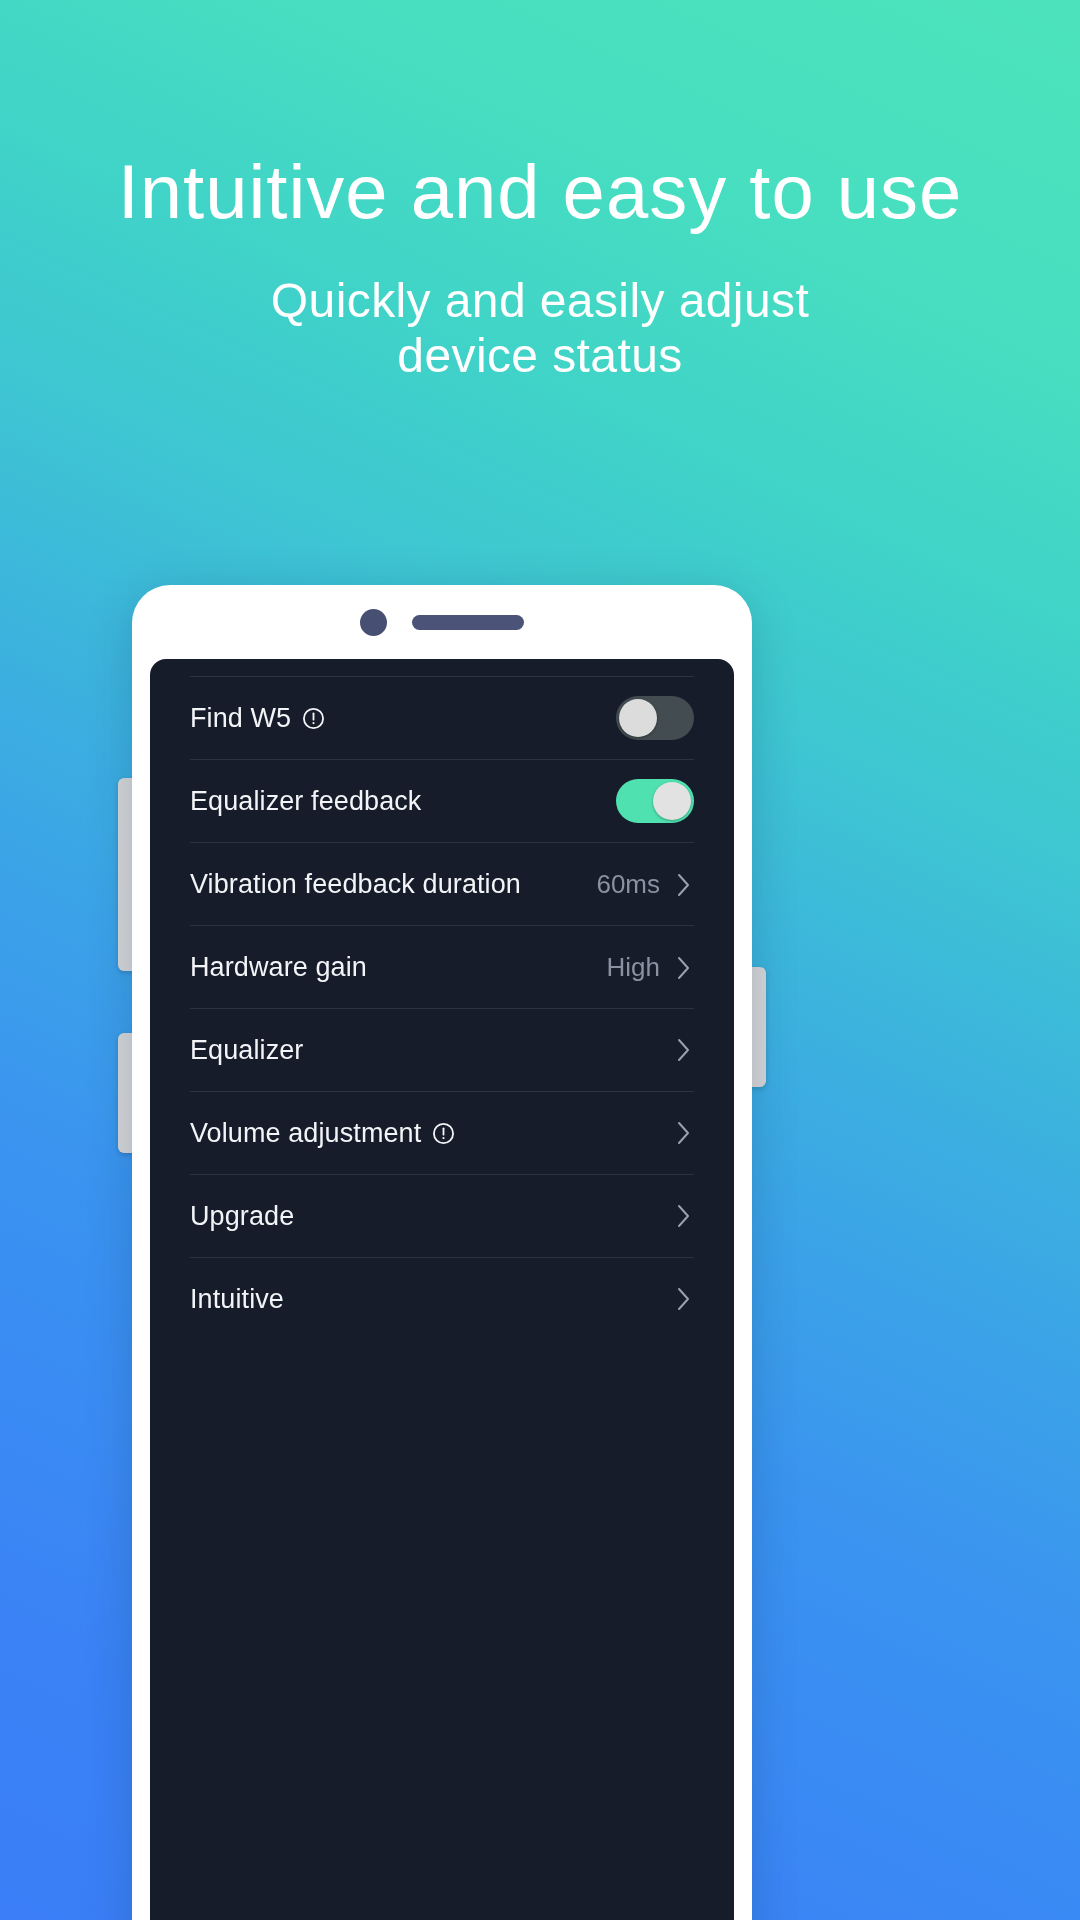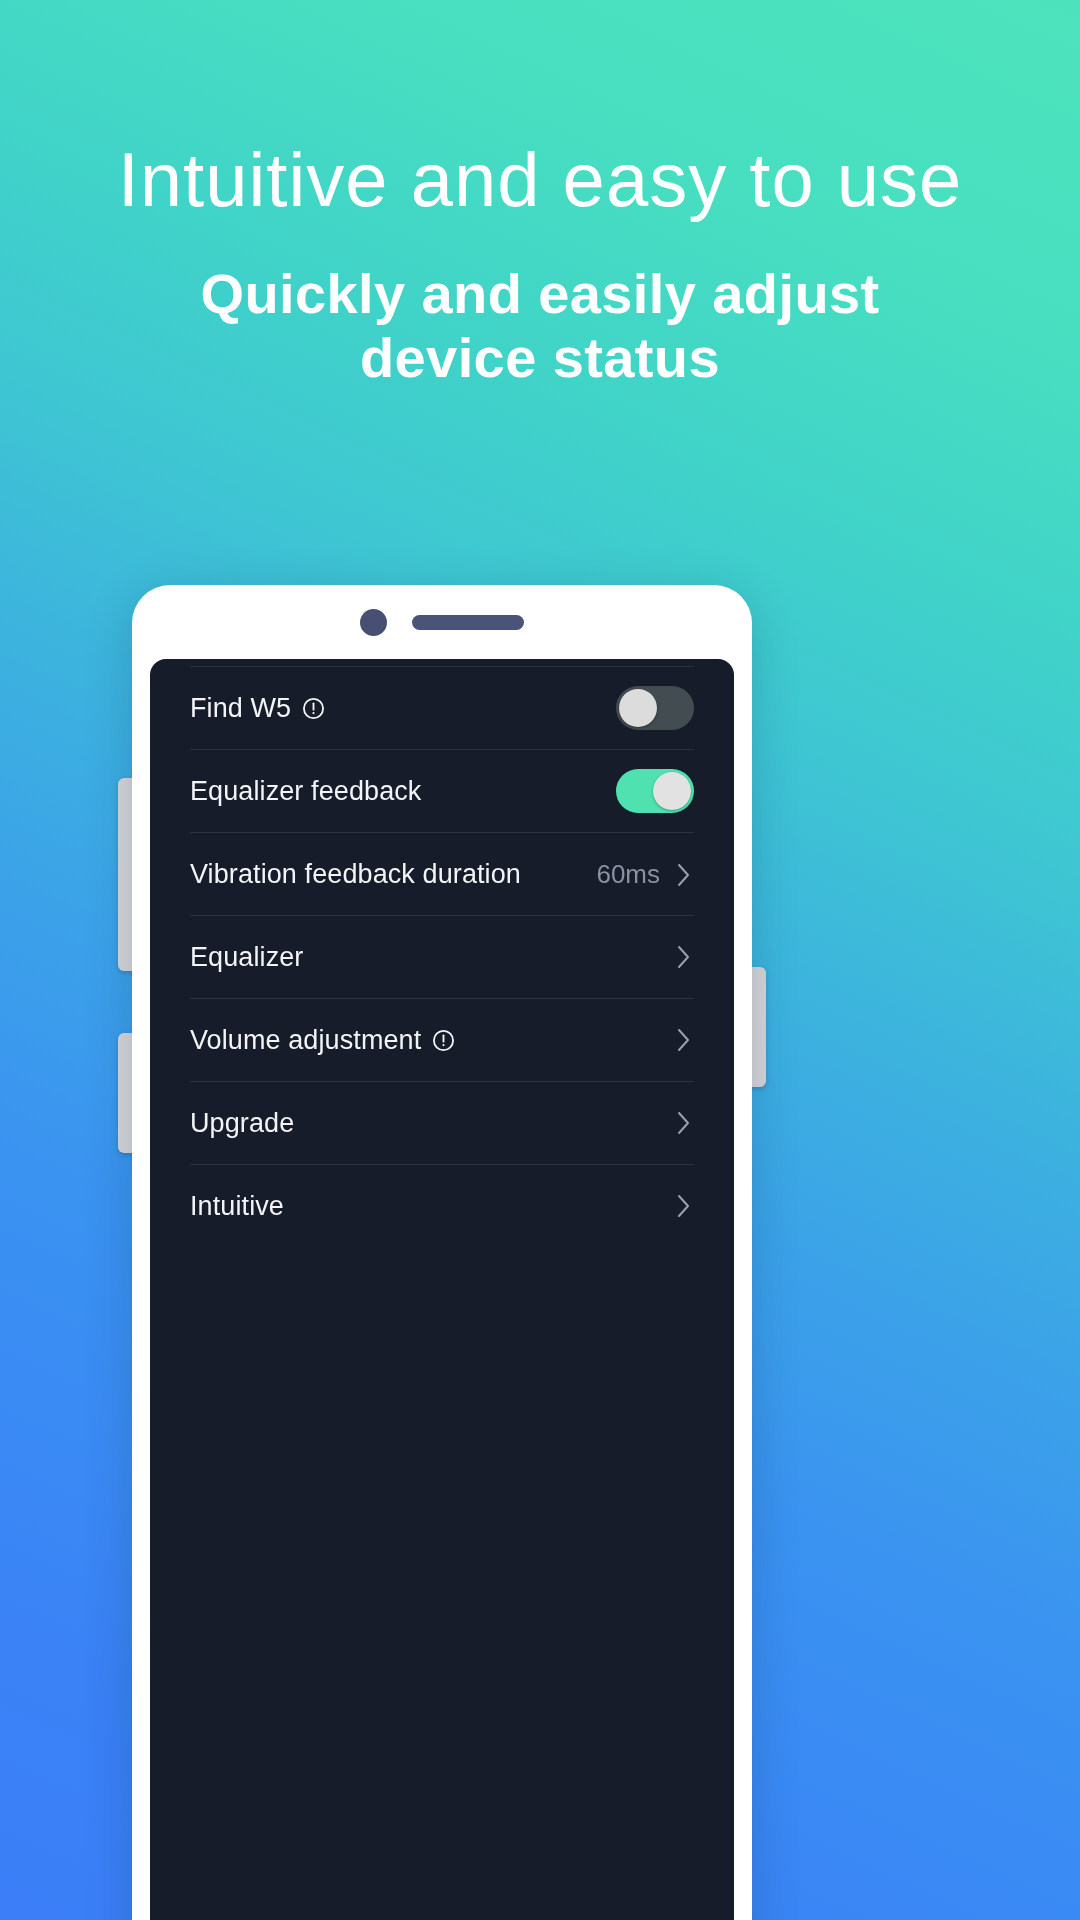--- a/index.html
+++ b/index.html
@@ -25,40 +25,40 @@
         #3ba2e8 57%,
         #3a93f0 68%,
         #3a8bf4 78%,
         #3a82f6 88%,
         #3b7ef7 100%);
   }
 
   
   .headline-block {
     position: absolute;
-    top: 0;
+    top: 12px;
     left: 0;
     width: 1080px;
     text-align: center;
     padding-top: 140px;
   }
   .headline {
     margin: 0;
     color: #ffffff;
     font-size: 76px;
     font-weight: 400;
     letter-spacing: 1px;
     line-height: 1.05;
   }
   .subheadline {
     margin: 0;
     padding-top: 42px;
     color: #ffffff;
-    font-size: 56px;
-    font-weight: 700;
+    font-size: 48px;
+    font-weight: 400;
     line-height: 1.14;
     letter-spacing: 0.4px;
     text-align: center;
   }
   .subheadline .sub-line { display: block; }
 
   
   .phone-wrap {
     position: absolute;
     left: 132px;
@@ -132,21 +132,21 @@
     top: 74px;
     bottom: 0;
     background: #161c29;
     border-radius: 16px 16px 0 0;
     overflow: hidden;
     padding: 0 40px;
   }
 
   
   .settings-list {
-    padding-top: 7px;
+    padding-top: 17px;
   }
   .row {
     position: relative;
     height: 83px;
     display: flex;
     align-items: center;
     justify-content: space-between;
     border-top: 1px solid #2b3342;
   }
   .row:first-child { border-top: 1px solid #2b3342; }
@@ -277,20 +277,33 @@
                 <span class="row-value">60ms</span>
                 <span class="chevron">
                   <svg width="18" height="30" viewBox="0 0 18 30" fill="none">
                     <polyline points="4,5 13,15 4,25" stroke="#9aa1ae" stroke-width="2" stroke-linecap="round" stroke-linejoin="round"></polyline>
                   </svg>
                 </span>
               </div>
             </div>
             <div class="row">
               <div class="row-label">
+                <span>Hardware gain</span>
+              </div>
+              <div class="row-right">
+                <span class="row-value">High</span>
+                <span class="chevron">
+                  <svg width="18" height="30" viewBox="0 0 18 30" fill="none">
+                    <polyline points="4,5 13,15 4,25" stroke="#9aa1ae" stroke-width="2" stroke-linecap="round" stroke-linejoin="round"></polyline>
+                  </svg>
+                </span>
+              </div>
+            </div>
+            <div class="row">
+              <div class="row-label">
                 <span>Equalizer</span>
               </div>
               <div class="row-right">
                 <span class="chevron">
                   <svg width="18" height="30" viewBox="0 0 18 30" fill="none">
                     <polyline points="4,5 13,15 4,25" stroke="#9aa1ae" stroke-width="2" stroke-linecap="round" stroke-linejoin="round"></polyline>
                   </svg>
                 </span>
               </div>
             </div>

